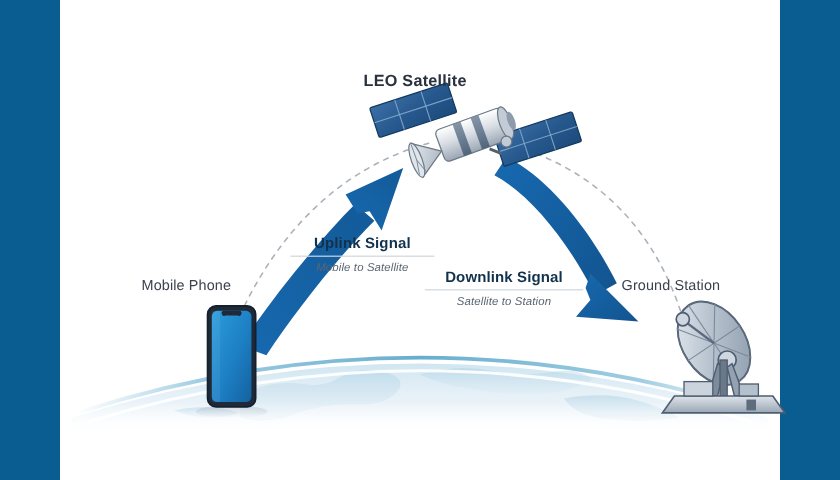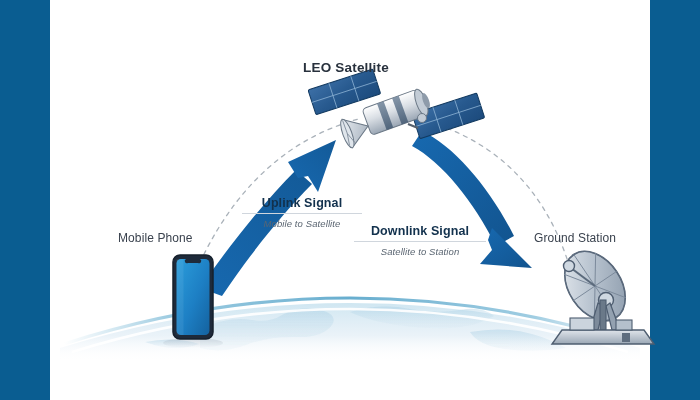--- a/index.html
+++ b/index.html
@@ -220,21 +220,21 @@
       <path d="M 512 330 L 594 330 L 604 344 L 502 344 Z" fill="url(#baseG)" stroke="#4e5d70" stroke-width="1.4"></path>
       <rect x="520" y="318" width="24" height="12" fill="#cbd4dd" stroke="#4e5d70" stroke-width="1.1"></rect>
       <rect x="566" y="320" width="16" height="10" fill="#b4c0cc" stroke="#4e5d70" stroke-width="1.1"></rect>
       <rect x="572" y="333" width="8" height="9" fill="#5e6d7e"></rect>
     </svg>
 
     <div class="lbl lbl-title" style="left:253px;top:60px;">LEO Satellite</div>
 
     <div class="lbl lbl-node" style="left:68px;top:231px;">Mobile Phone</div>
 
-    <div class="lbl lbl-node" style="left:468px;top:231px;margin-left:16px;">Ground Station</div>
+    <div class="lbl lbl-node" style="left:468px;top:231px;">Ground Station</div>
 
     <div class="sig" style="left:188px;top:196px;width:128px;">
       <div class="sig-head">Uplink Signal</div>
       <div class="sig-rule"></div>
       <div class="sig-sub">Mobile to Satellite</div>
     </div>
 
     <div class="sig" style="left:300px;top:184px;width:140px;margin-top:40px;">
       <div class="sig-head">Downlink Signal</div>
       <div class="sig-rule"></div>

